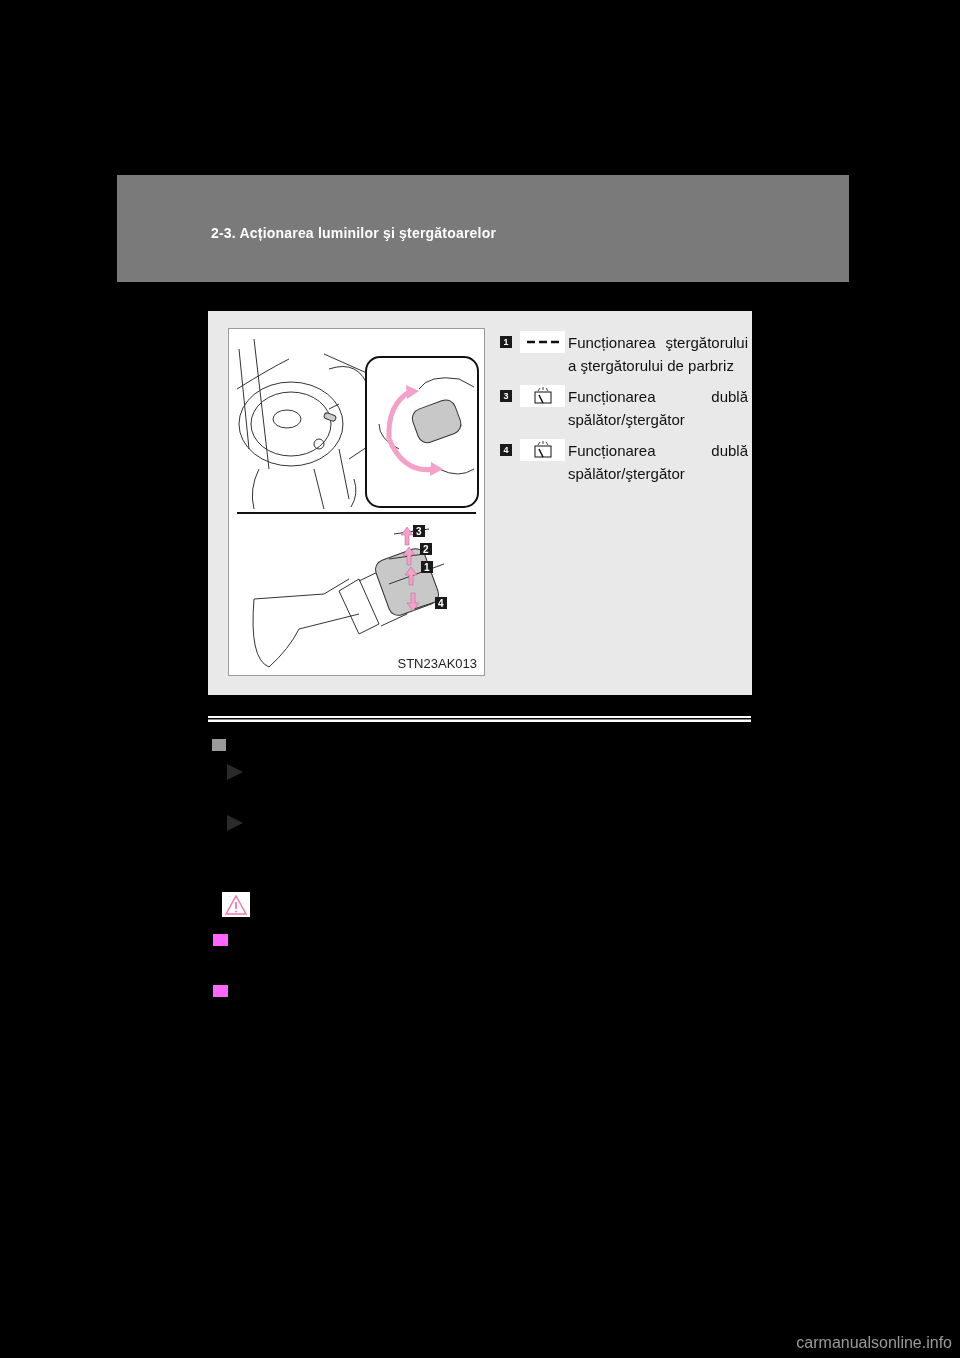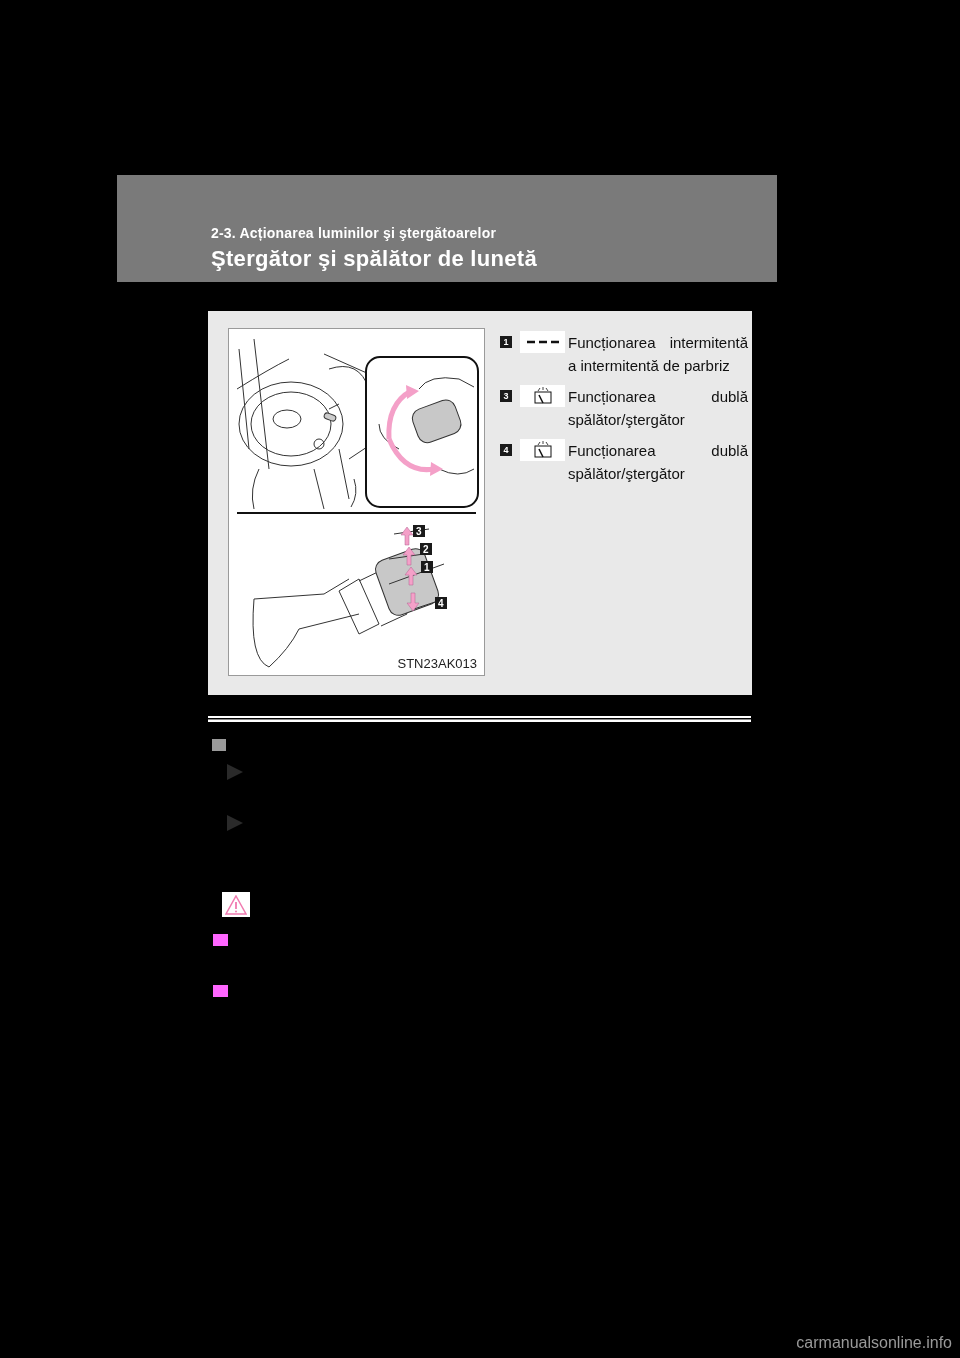--- a/index.html
+++ b/index.html
@@ -1,18 +1,18 @@
 <!DOCTYPE html>
 <html><head>
 <meta charset="utf-8">
 <style>
   html, body { margin:0; padding:0; }
   body { width:960px; height:1358px; background:#000; position:relative; overflow:hidden;
          font-family:"Liberation Sans", sans-serif; }
-  .header { position:absolute; left:117px; top:175px; width:660px; height:107px; background:#7a7a7a; }
+  .header { position:absolute; left:117px; top:175px; width:732px; height:107px; background:#7a7a7a; }
   .section { position:absolute; left:94px; top:50px; color:#fff; font-weight:bold; font-size:14px; letter-spacing:0.2px; }
   .title { position:absolute; left:94px; top:71px; color:#fff; font-weight:bold; font-size:22px; letter-spacing:0.3px; }
   .panel { position:absolute; left:208px; top:311px; width:544px; height:384px; background:#e9e9e9; }
   .imgbox { position:absolute; left:20px; top:17px; width:257px; height:348px; background:#fff; border:1px solid #9a9a9a; box-sizing:border-box; overflow:hidden; }
   .divider { position:absolute; left:8px; right:8px; top:183px; height:2px; background:#111; }
   .code { position:absolute; right:7px; bottom:4px; font-size:13px; color:#222; }
   .legend { position:absolute; left:292px; top:20px; width:248px; }
   .item { position:relative; margin-bottom:8px; }
   .badge { position:absolute; left:0; top:5px; width:12px; height:12px; background:#1a1a1a; color:#fff;
            font-size:9px; font-weight:bold; text-align:center; line-height:12px; }
@@ -26,21 +26,20 @@
   .arrow { position:absolute; left:227px; width:0; height:0; border-top:8px solid transparent; border-bottom:8px solid transparent; border-left:16px solid #2a2a2a; }
   .warn { position:absolute; left:222px; top:892px; width:28px; height:25px; background:#fff; display:flex; align-items:center; justify-content:center; }
   .pink { position:absolute; left:213px; width:15px; height:12px; background:#ff66ff; }
   .footer { position:absolute; right:8px; bottom:6px; color:#9a9a9a; font-size:16px;margin-top:23px; }
 </style>
 </head>
 <body>
 
 <div class="header">
   <div class="section">2-3. Acționarea luminilor şi ştergătoarelor</div>
-  <div class="title">Ştergător şi spălător de lunetă</div>
 </div>
 
 <div class="panel">
   <div class="imgbox">
     <svg width="257" height="348" viewBox="0 0 257 348">
 
       <g fill="none" stroke="#333" stroke-width="1">
         <path d="M10 20 L20 120 M25 10 L40 140 M8 60 Q40 40 60 30"></path>
         <ellipse cx="62" cy="95" rx="52" ry="42"></ellipse>
         <ellipse cx="62" cy="95" rx="40" ry="32"></ellipse>
@@ -101,21 +100,21 @@
   </div>
 
   <div class="legend">
     <div class="item">
       <div class="badge">1</div>
       <div class="sym">
         <svg width="32" height="4">
             <line x1="0" y1="2" x2="32" y2="2" stroke="#111" stroke-width="2.5" stroke-dasharray="8,4"></line>
           </svg>
       </div>
-      <div class="txt">Funcționarea intermitentă a intermitentă de parbriz</div>
+      <div class="txt">Funcționarea ştergătorului a ştergătorului de parbriz</div>
     </div>
     <div class="item">
       <div class="badge">2</div>
       <div class="sym">
         <svg width="32" height="4">
             <line x1="0" y1="2" x2="32" y2="2" stroke="#111" stroke-width="2.5"></line>
           </svg>
       </div>
     </div>
     <div class="item">

